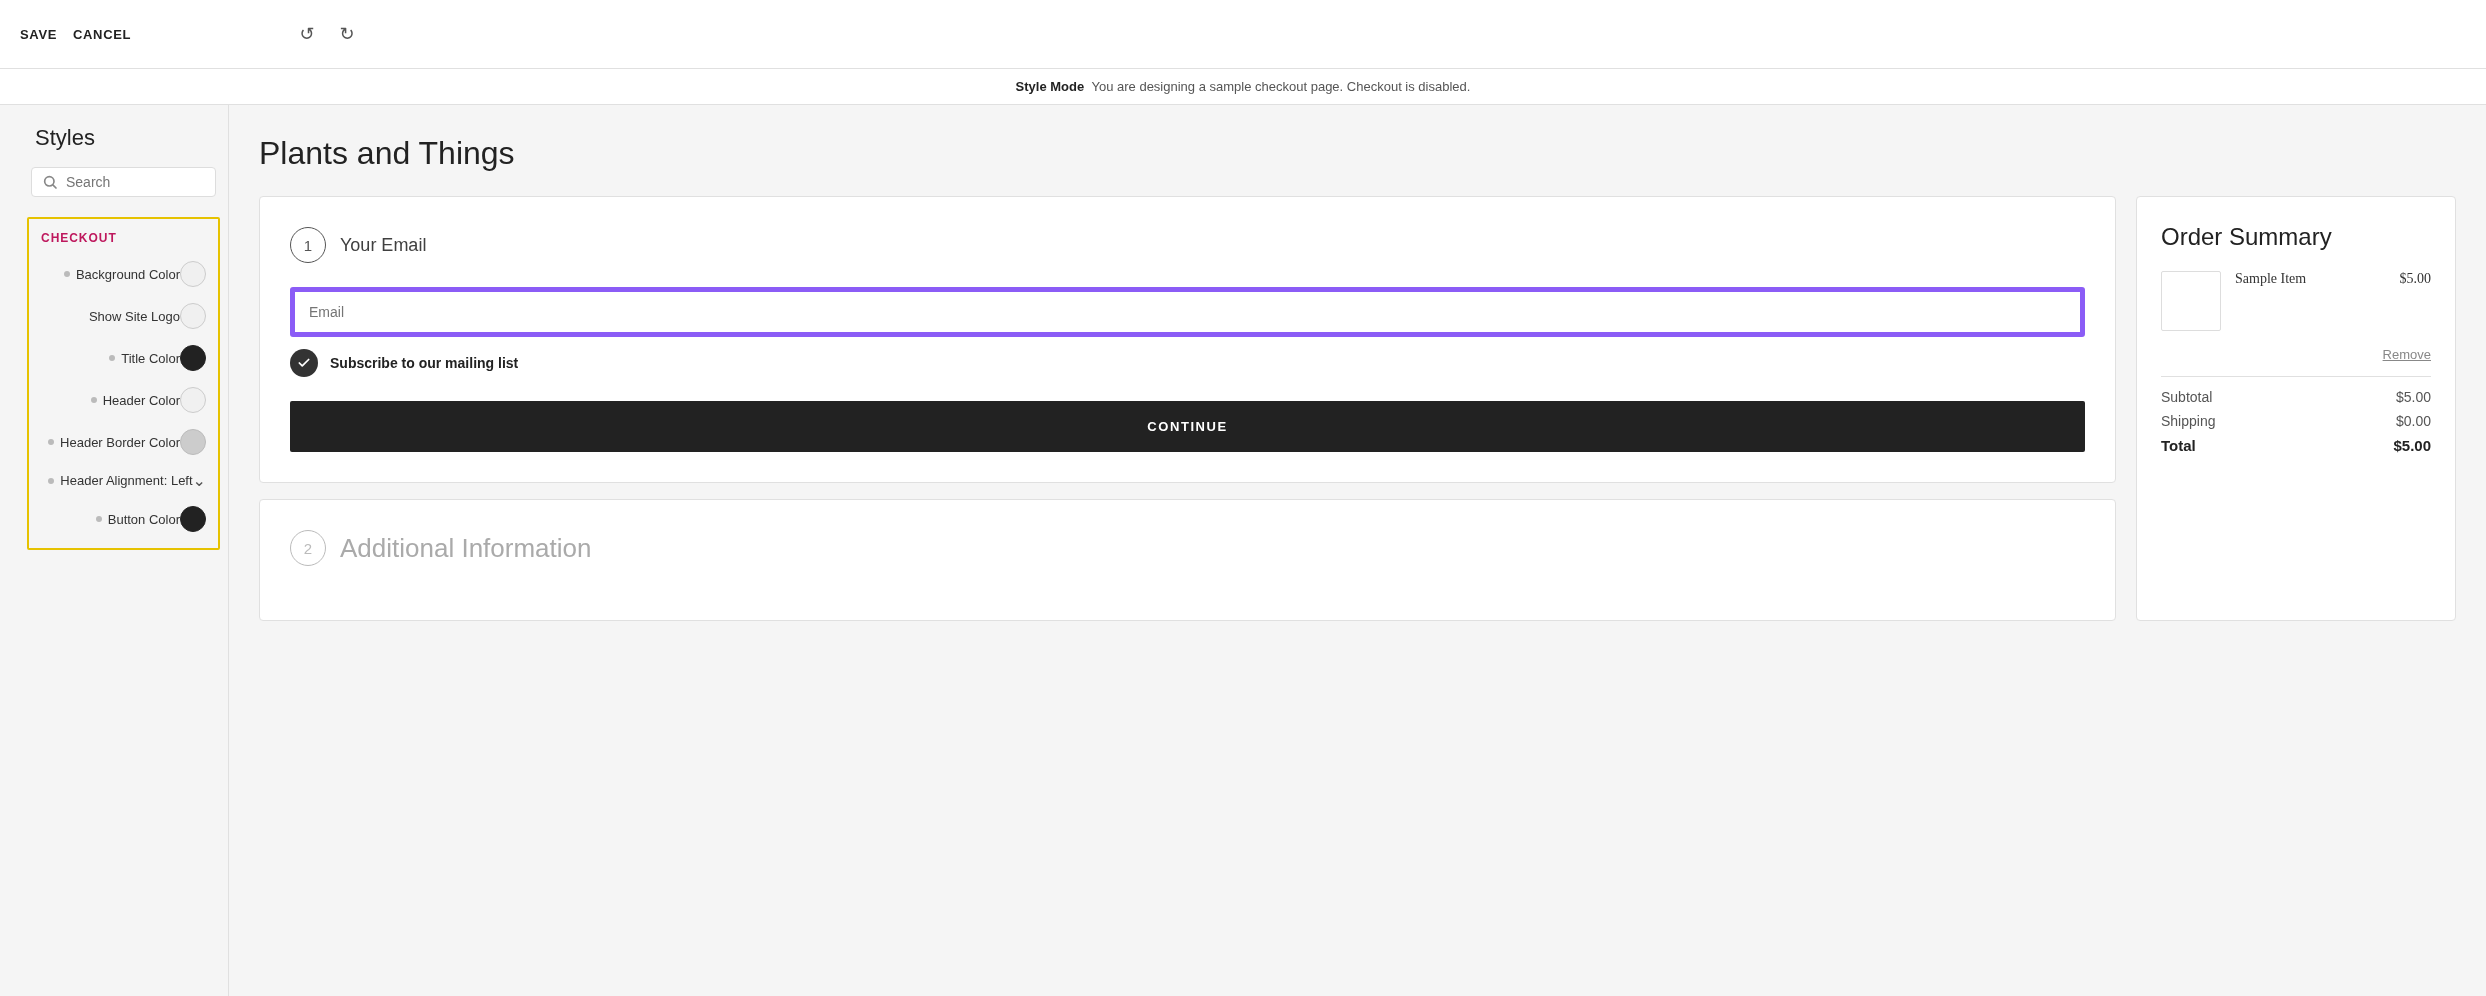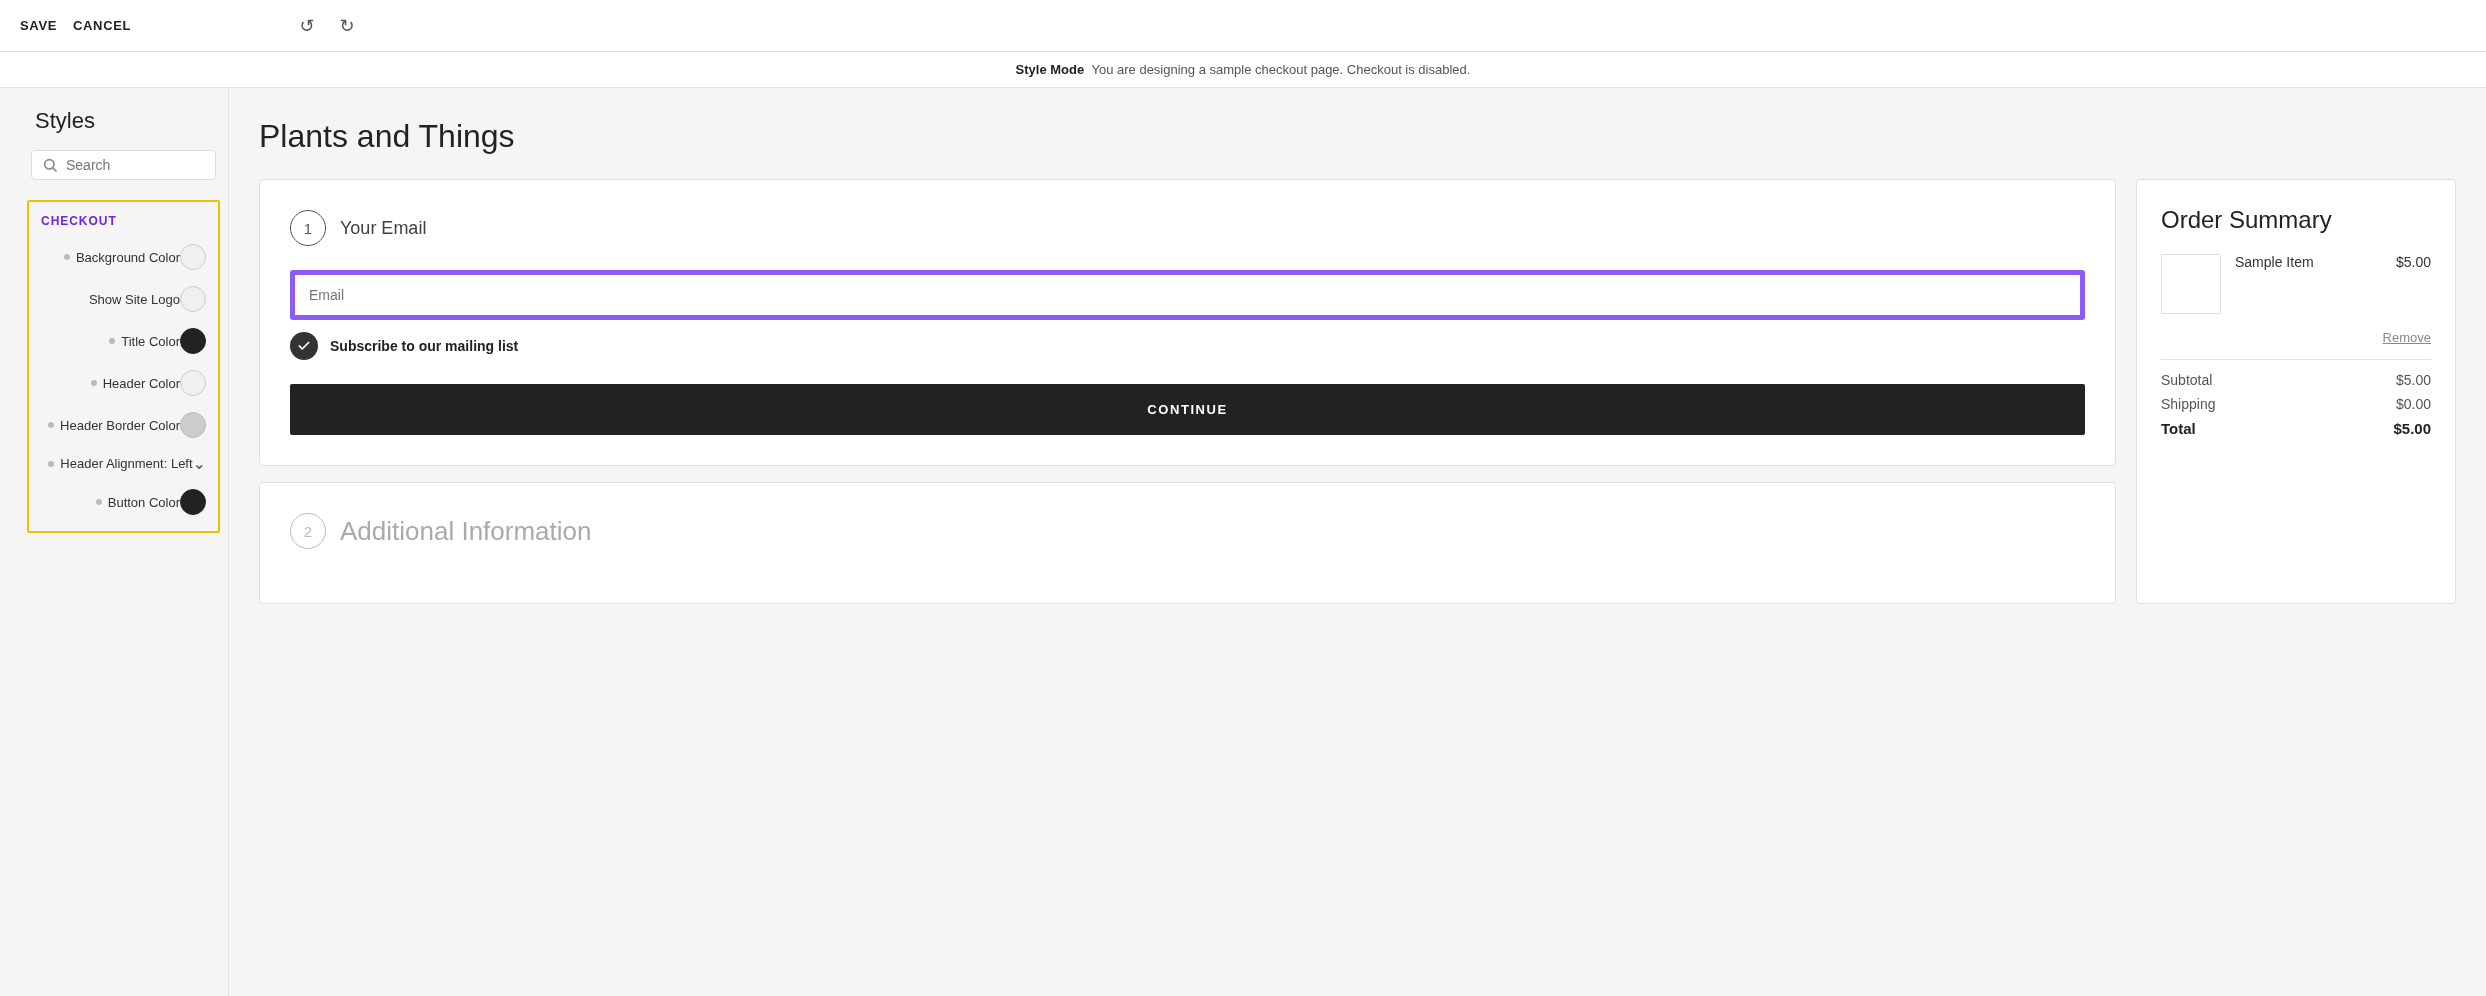--- a/index.html
+++ b/index.html
@@ -5,21 +5,21 @@
     * { box-sizing: border-box; margin: 0; padding: 0; }
     body { font-family: -apple-system, BlinkMacSystemFont, 'Helvetica Neue', Arial, sans-serif; background: #f5f5f5; display: flex; flex-direction: column; height: 100vh; overflow: hidden; }
 
     
     .top-bar {
       background: #fff;
       border-bottom: 1px solid #e0e0e0;
       display: flex;
       align-items: center;
       padding: 0 20px;
-      height: 52px;
+      height: 69px;
       flex-shrink: 0;
       z-index: 10;
     }
     .top-bar-left {
       display: flex;
       align-items: center;
       gap: 16px;
     }
     .top-bar-btn {
       font-size: 13px;
@@ -114,21 +114,21 @@
     .checkout-section {
       border: 2.5px solid #e6c200;
       margin: 0 8px;
       border-radius: 2px;
       padding: 8px 0;
     }
     .section-header {
       font-size: 12px;
       font-weight: 700;
       letter-spacing: 0.08em;
-      color: #6d28d9;
+      color: #be185d;
       padding: 4px 12px 8px 12px;
     }
     .style-row {
       display: flex;
       align-items: center;
       justify-content: flex-end;
       padding: 8px 12px;
       font-size: 13px;
       color: #333;
     }
@@ -303,20 +303,21 @@
     .item-price {
       font-size: 14px;
       color: #333;
       margin-left: auto;
       white-space: nowrap;
     }
     .item-row {
       display: flex;
       align-items: center;
       width: 100%;
+      font-family: Liberation Serif, serif;
     }
     .remove-link {
       font-size: 13px;
       color: #888;
       text-decoration: underline;
       cursor: pointer;
       display: block;
       text-align: right;
       margin-bottom: 14px;
     }

